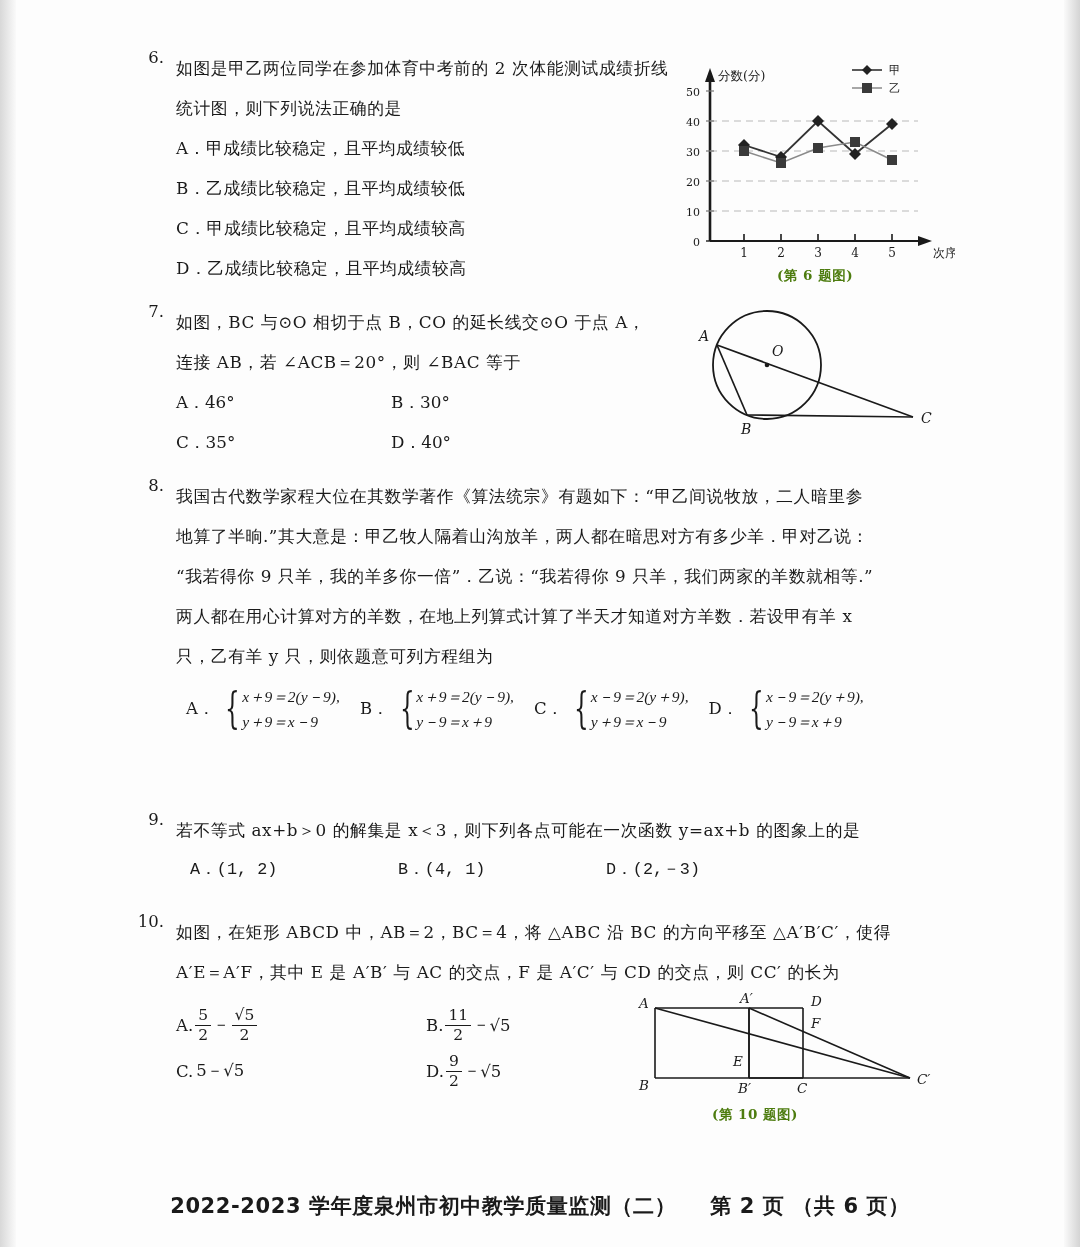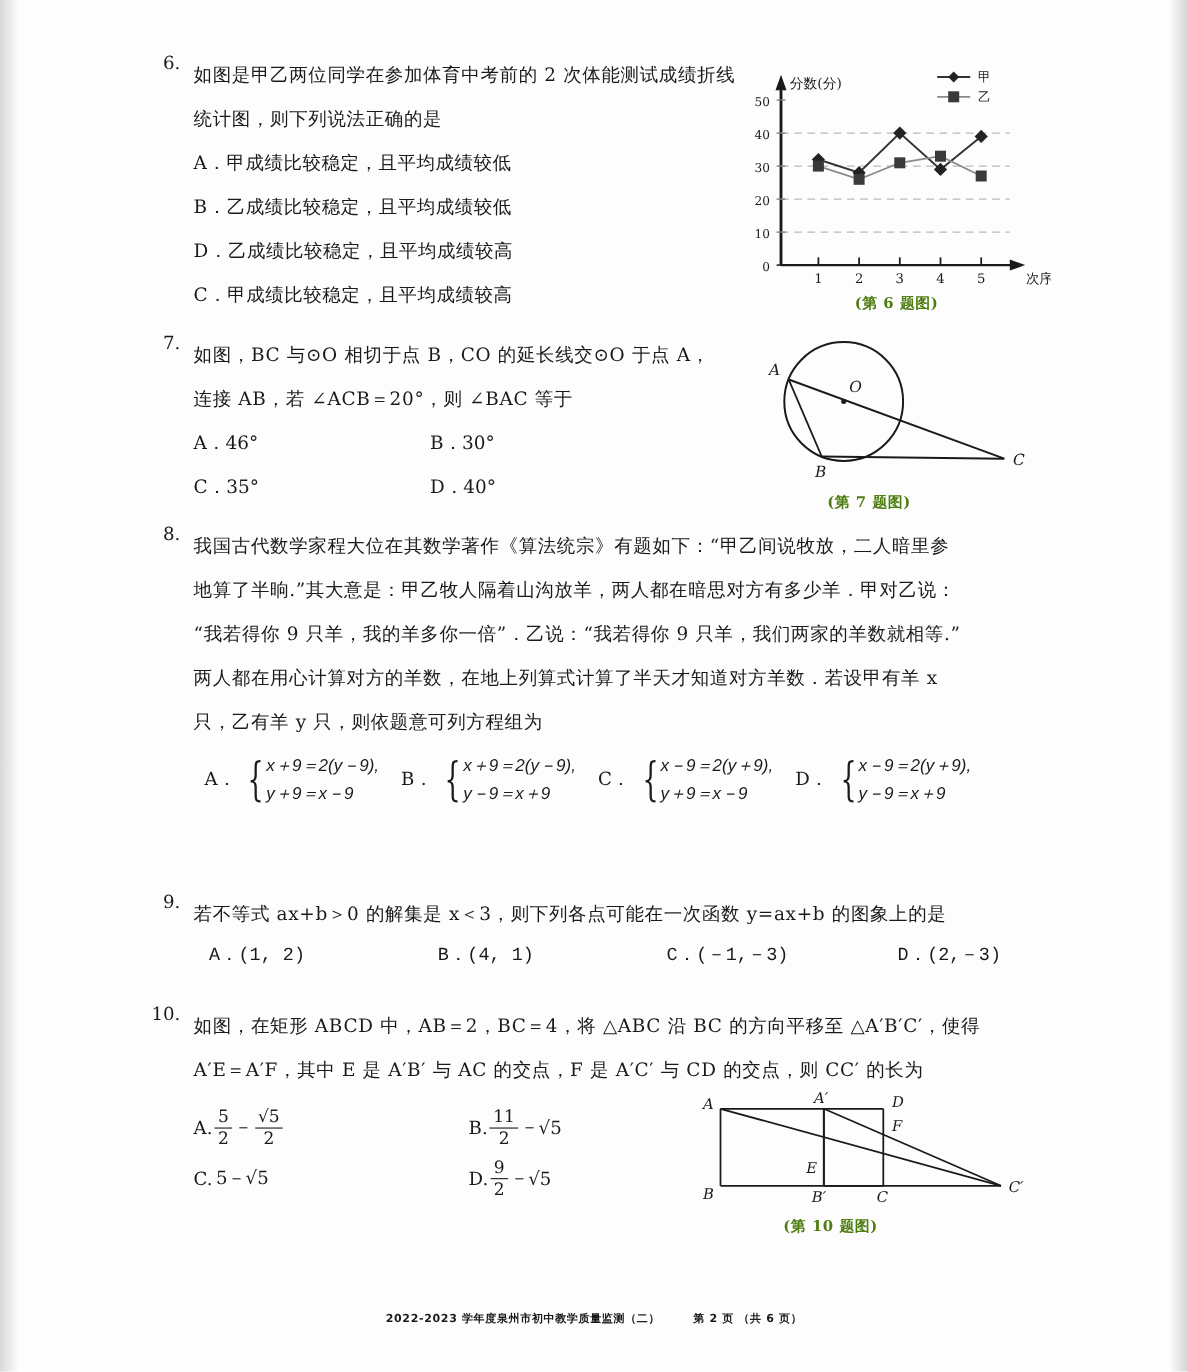--- a/index.html
+++ b/index.html
@@ -67,21 +67,21 @@
     font-size: 16.8px;
     line-height: 40px;
     letter-spacing: 0.5px;
   }
   .opt-row {
     display: flex;
     line-height: 40px;
     font-size: 16.8px;
   }
   .opt-row > div { flex: 0 0 auto; }
-  .mi { font-style: italic; font-family: Liberation Sans, sans-serif; }
+  .mi { font-style: italic; font-family: Liberation Serif, serif; }
 
   
   .fig-abs { position: absolute; }
   .figcap {
     text-align: center;
     font-size: 13.5px;
     margin-top: 2px;
     letter-spacing: 0.5px;
     color: #4d7c0f;
     font-weight: bold;
@@ -132,21 +132,21 @@
   .q10row { display: flex; align-items: center; height: 46px; }
   .q10cell { width: 250px; display: flex; align-items: center; font-size: 16.5px; }
 
   
   .footer {
     position: absolute;
     left: 0;
     top: 1192px;
     width: 1080px;
     text-align: center;
-    font-size: 10px;
+    font-size: 21px;
     font-weight: bold;
     letter-spacing: 0.6px;
     font-family: "DejaVu Sans", "Liberation Sans", sans-serif;
   }
   .footer .pg { margin-left: 26px; }
 
   svg text { font-family: "DejaVu Serif", "Liberation Serif", serif; }
 </style>
 </head>
 <body>
@@ -157,22 +157,22 @@
 
   <div class="content">
 
     <div class="q" style="height:248px;">
       <div class="qnum">6.</div>
       <div class="qbody">
         <div class="line">如图是甲乙两位同学在参加体育中考前的 2 次体能测试成绩折线</div>
         <div class="line">统计图，则下列说法正确的是</div>
         <div class="opt">A．甲成绩比较稳定，且平均成绩较低</div>
         <div class="opt">B．乙成绩比较稳定，且平均成绩较低</div>
+        <div class="opt">C．甲成绩比较稳定，且平均成绩较高</div>
         <div class="opt">D．乙成绩比较稳定，且平均成绩较高</div>
-        <div class="opt">C．甲成绩比较稳定，且平均成绩较高</div>
       </div>
 
       <div class="fig-abs" style="left:540px; top:8px; width:290px;">
         <svg width="285" height="205" viewBox="0 0 285 205">
 
           <line x1="40" y1="185" x2="40" y2="22" stroke="#1a1a1a" stroke-width="2.6"></line>
           <polygon points="40,12 35,26 45,26" fill="#1a1a1a"></polygon>
 
           <line x1="40" y1="185" x2="252" y2="185" stroke="#1a1a1a" stroke-width="2.2"></line>
           <polygon points="262,185 248,180 248,190" fill="#1a1a1a"></polygon>
@@ -268,21 +268,20 @@
 
           <line x1="92" y1="108" x2="258" y2="110" stroke="#1a1a1a" stroke-width="1.7"></line>
 
           <line x1="62" y1="38" x2="92" y2="108" stroke="#1a1a1a" stroke-width="1.7"></line>
 
           <text x="44" y="34" font-size="14" font-style="italic" fill="#1a1a1a">A</text>
           <text x="117" y="49" font-size="14" font-style="italic" fill="#1a1a1a">O</text>
           <text x="86" y="127" font-size="14" font-style="italic" fill="#1a1a1a">B</text>
           <text x="266" y="116" font-size="14" font-style="italic" fill="#1a1a1a">C</text>
         </svg>
-        <div class="figcap" style="margin-left:-30px;">(第 7 题图)</div>
       </div>
     </div>
 
     <div class="q" style="height:328px;">
       <div class="qnum">8.</div>
       <div class="qbody">
         <div class="line">我国古代数学家程大位在其数学著作《算法统宗》有题如下：“甲乙间说牧放，二人暗里参</div>
         <div class="line">地算了半晌.”其大意是：甲乙牧人隔着山沟放羊，两人都在暗思对方有多少羊．甲对乙说：</div>
         <div class="line">“我若得你 9 只羊，我的羊多你一倍”．乙说：“我若得你 9 只羊，我们两家的羊数就相等.”</div>
         <div class="line">两人都在用心计算对方的羊数，在地上列算式计算了半天才知道对方羊数．若设甲有羊 x</div>
@@ -325,21 +324,20 @@
       </div>
     </div>
 
     <div class="q" style="height:96px;">
       <div class="qnum">9.</div>
       <div class="qbody">
         <div class="line">若不等式 ax+b＞0 的解集是 x＜3，则下列各点可能在一次函数 y=ax+b 的图象上的是</div>
         <div class="opt-row" style="margin-left:14px;font-family:Liberation Mono, monospace;">
           <div style="width:208px;">A．(1, 2)</div>
           <div style="width:208px;">B．(4, 1)</div>
-          <div style="width:210px;">C．(－1,－3)</div>
           <div>D．(2,－3)</div>
         </div>
       </div>
     </div>
 
     <div class="q" style="height:200px;">
       <div class="qnum">10.</div>
       <div class="qbody">
         <div class="line">如图，在矩形 ABCD 中，AB＝2，BC＝4，将 △ABC 沿 BC 的方向平移至 △A′B′C′，使得</div>
         <div class="line">A′E＝A′F，其中 E 是 A′B′ 与 AC 的交点，F 是 A′C′ 与 CD 的交点，则 CC′ 的长为</div>

